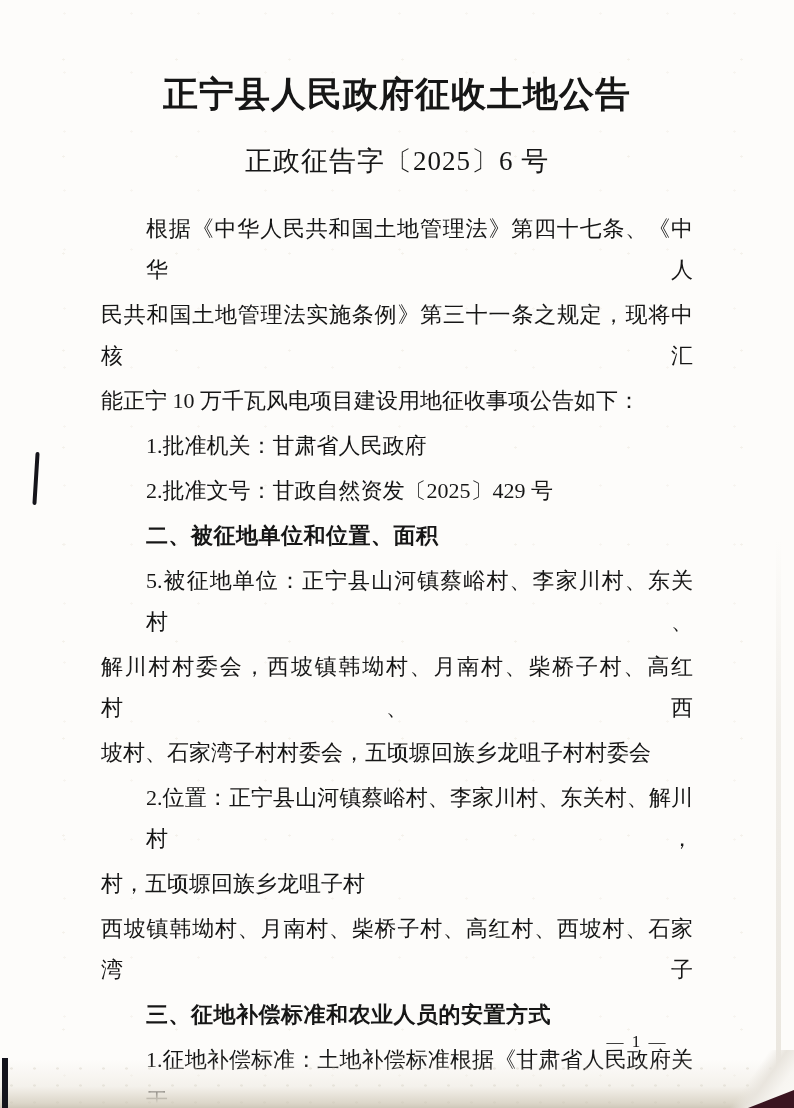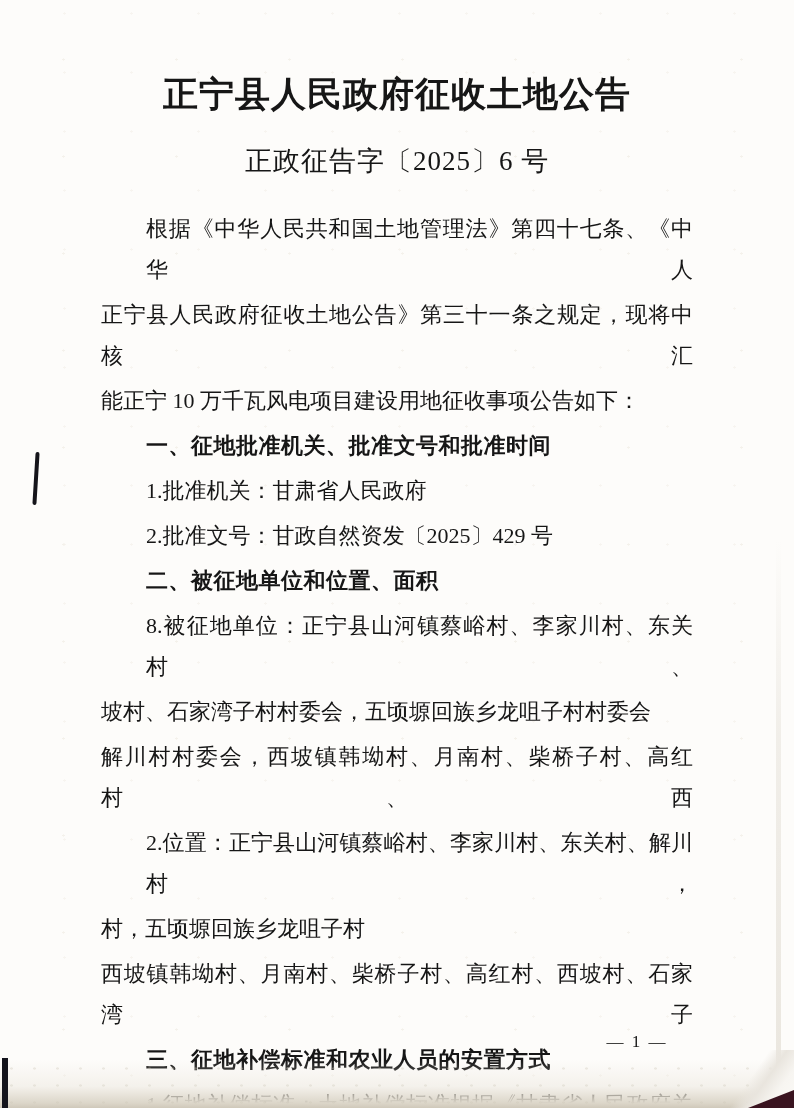--- a/index.html
+++ b/index.html
@@ -136,29 +136,28 @@
 <body>
 
 <div class="page">
 
   <h1 class="title">正宁县人民政府征收土地公告</h1>
 
   <div class="docnum">正政征告字〔2025〕6 号</div>
 
   <div class="body">
     <p class="ln indent justify">根据《中华人民共和国土地管理法》第四十七条、《中华人</p>
-    <p class="ln justify">正宁县人民政府征收土地公告》第三十一条之规定，现将中核汇</p>
+    <p class="ln justify">民共和国土地管理法实施条例》第三十一条之规定，现将中核汇</p>
     <p class="ln">能正宁 10 万千瓦风电项目建设用地征收事项公告如下：</p>
-    <p class="ln indent heading">一、征地批准机关、批准文号和批准时间</p>
     <p class="ln indent">1.批准机关：甘肃省人民政府</p>
     <p class="ln indent">2.批准文号：甘政自然资发〔2025〕429 号</p>
     <p class="ln indent heading">二、被征地单位和位置、面积</p>
-    <p class="ln indent justify">8.被征地单位：正宁县山河镇蔡峪村、李家川村、东关村、</p>
+    <p class="ln indent justify">5.被征地单位：正宁县山河镇蔡峪村、李家川村、东关村、</p>
+    <p class="ln justify">解川村村委会，西坡镇韩坳村、月南村、柴桥子村、高红村、西</p>
     <p class="ln">坡村、石家湾子村村委会，五顷塬回族乡龙咀子村村委会</p>
-    <p class="ln justify">解川村村委会，西坡镇韩坳村、月南村、柴桥子村、高红村、西</p>
     <p class="ln indent justify">2.位置：正宁县山河镇蔡峪村、李家川村、东关村、解川村，</p>
     <p class="ln">村，五顷塬回族乡龙咀子村</p>
     <p class="ln justify">西坡镇韩坳村、月南村、柴桥子村、高红村、西坡村、石家湾子</p>
     <p class="ln indent heading">三、征地补偿标准和农业人员的安置方式</p>
     <p class="ln indent justify">1.征地补偿标准：土地补偿标准根据《甘肃省人民政府关于</p>
 
   </div>
 
   <div class="pagenum">— 1 —</div>
 

